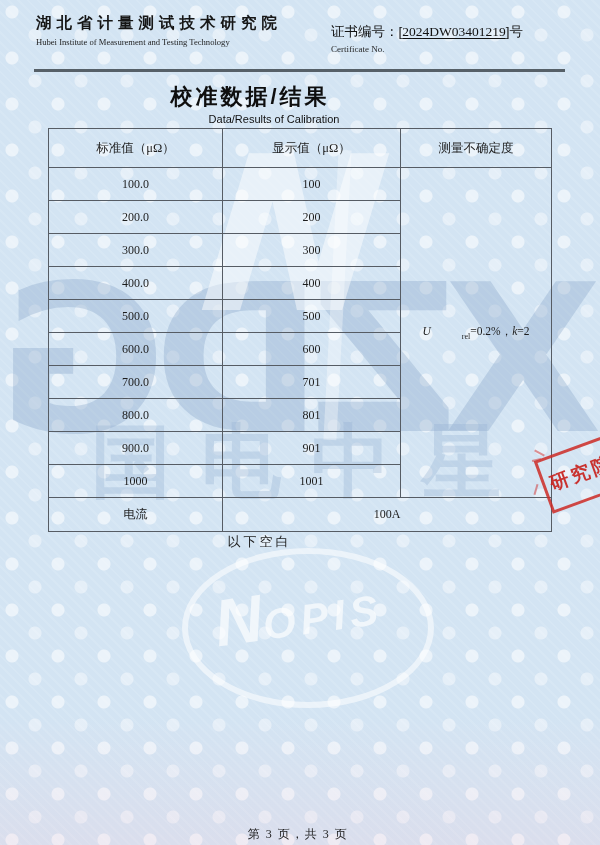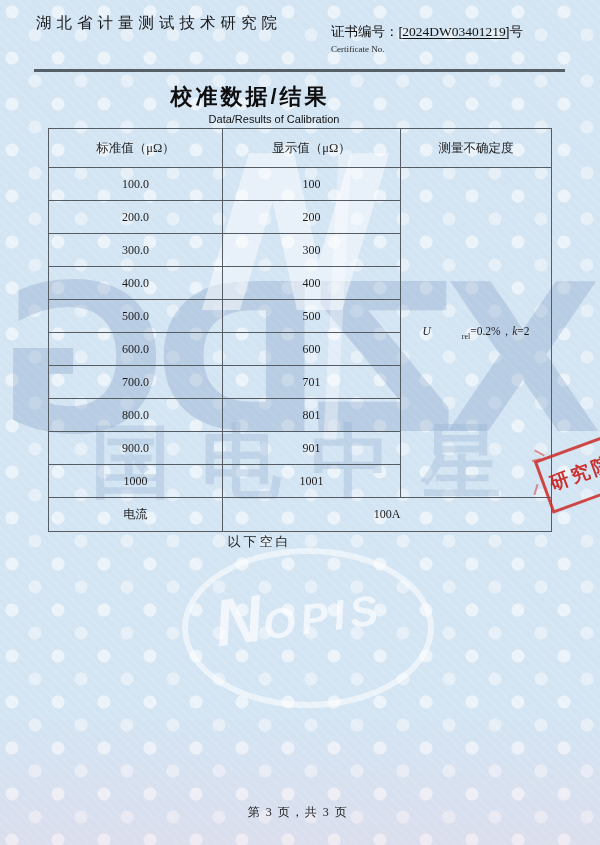--- a/index.html
+++ b/index.html
@@ -29,21 +29,21 @@
   .wm-bar{position:absolute;left:331px;top:150px;width:13px;height:290px;
     background:rgba(255,255,255,.34);transform:rotate(3deg);}
   .wm-nopis{position:absolute;left:182px;top:548px;width:240px;height:148px;
     border:6px solid rgba(255,255,255,.55);border-radius:50%;}
   .wm-nopis-text{position:absolute;left:26px;top:20px;transform:rotate(-8deg);
     color:rgba(255,255,255,.65);font-style:italic;font-weight:bold;white-space:nowrap;}
   .wm-nopis-n{font-size:66px;}
   .wm-nopis-rest{font-size:42px;letter-spacing:5px;}
   
   .org{position:absolute;left:36px;top:13px;}
-  .org-cn{font-size:15.5px;font-weight:normal;letter-spacing:5px;color:#161616;}
+  .org-cn{font-size:15.5px;font-weight:bold;letter-spacing:5px;color:#161616;}
   .org-en{font-size:8.6px;font-family:"Liberation Serif",serif;margin-top:3px;color:#1f1f1f;}
   .cert{position:absolute;left:331px;top:15px;margin-top:8px;}
   .cert-line{font-size:13.5px;color:#121212;}
   .cert-num{font-family:"Liberation Serif",serif;text-decoration:underline;text-underline-offset:2px;}
   .cert-en{font-size:9px;font-family:"Liberation Serif",serif;margin-top:3px;color:#1f1f1f;}
   .rule{position:absolute;left:34px;top:69px;width:531px;height:2.5px;background:#566068;}
   
   .title-cn{position:absolute;top:82px;left:0;width:500px;text-align:center;
     font-size:22px;font-weight:bold;letter-spacing:3px;color:#0e0e0e;}
   .title-en{position:absolute;top:113px;left:0;width:548px;text-align:center;font-size:11px;color:#111;}
@@ -62,39 +62,40 @@
   
   .stamp{position:absolute;left:540px;top:441px;width:108px;height:56px;
     border:3px solid rgba(205,42,36,.85);transform:rotate(-20deg);
     display:flex;align-items:center;padding-left:5px;box-sizing:border-box;
     color:rgba(200,35,30,.92);font-weight:bold;font-size:19px;letter-spacing:3px;z-index:3;}
   .sm{position:absolute;background:rgba(210,60,60,.55);z-index:3;}
   .sm1{left:534px;top:452px;width:11px;height:2px;transform:rotate(28deg);}
   .sm2{left:532px;top:459px;width:9px;height:2px;transform:rotate(-12deg);}
   .sm3{left:535px;top:484px;width:2px;height:11px;transform:rotate(16deg);}
   
-  .footer{position:absolute;top:804px;left:0;width:596px;text-align:center;
+  .footer{position:absolute;top:826px;left:0;width:596px;text-align:center;
     font-size:12px;letter-spacing:1.5px;color:#1a1a1a;font-family:"Liberation Serif",serif;}
 </style>
 </head>
 <body>
 
 <div class="page">
 
   <div class="wm-gdzx"><span class="wm-letter">G</span><span class="wm-letter">D</span><span class="wm-letter">Z</span><span class="wm-letter">X</span></div>
   <div class="wm-gdzx-cn"><span class="wm-cn">国</span><span class="wm-cn">电</span><span class="wm-cn">中</span><span class="wm-cn">星</span></div>
   <div class="wm-bolt">N</div>
   <div class="wm-bar"></div>
   <div class="wm-nopis">
     <div class="wm-nopis-text"><span class="wm-nopis-n">N</span><span class="wm-nopis-rest">OPIS</span></div>
   </div>
   <div class="pink-tint"></div>
 
   <div class="org">
     <div class="org-cn">湖北省计量测试技术研究院</div>
+    <div class="org-en">Hubei Institute of Measurement and Testing Technology</div>
   </div>
   <div class="cert">
     <div class="cert-line"><span>证书编号：</span><span>[</span><span class="cert-num">2024DW03401219</span><span>]</span><span>号</span></div>
     <div class="cert-en">Certificate No.</div>
   </div>
   <div class="rule"></div>
 
   <div class="title-cn">校准数据/结果</div>
   <div class="title-en">Data/Results of Calibration</div>
 

